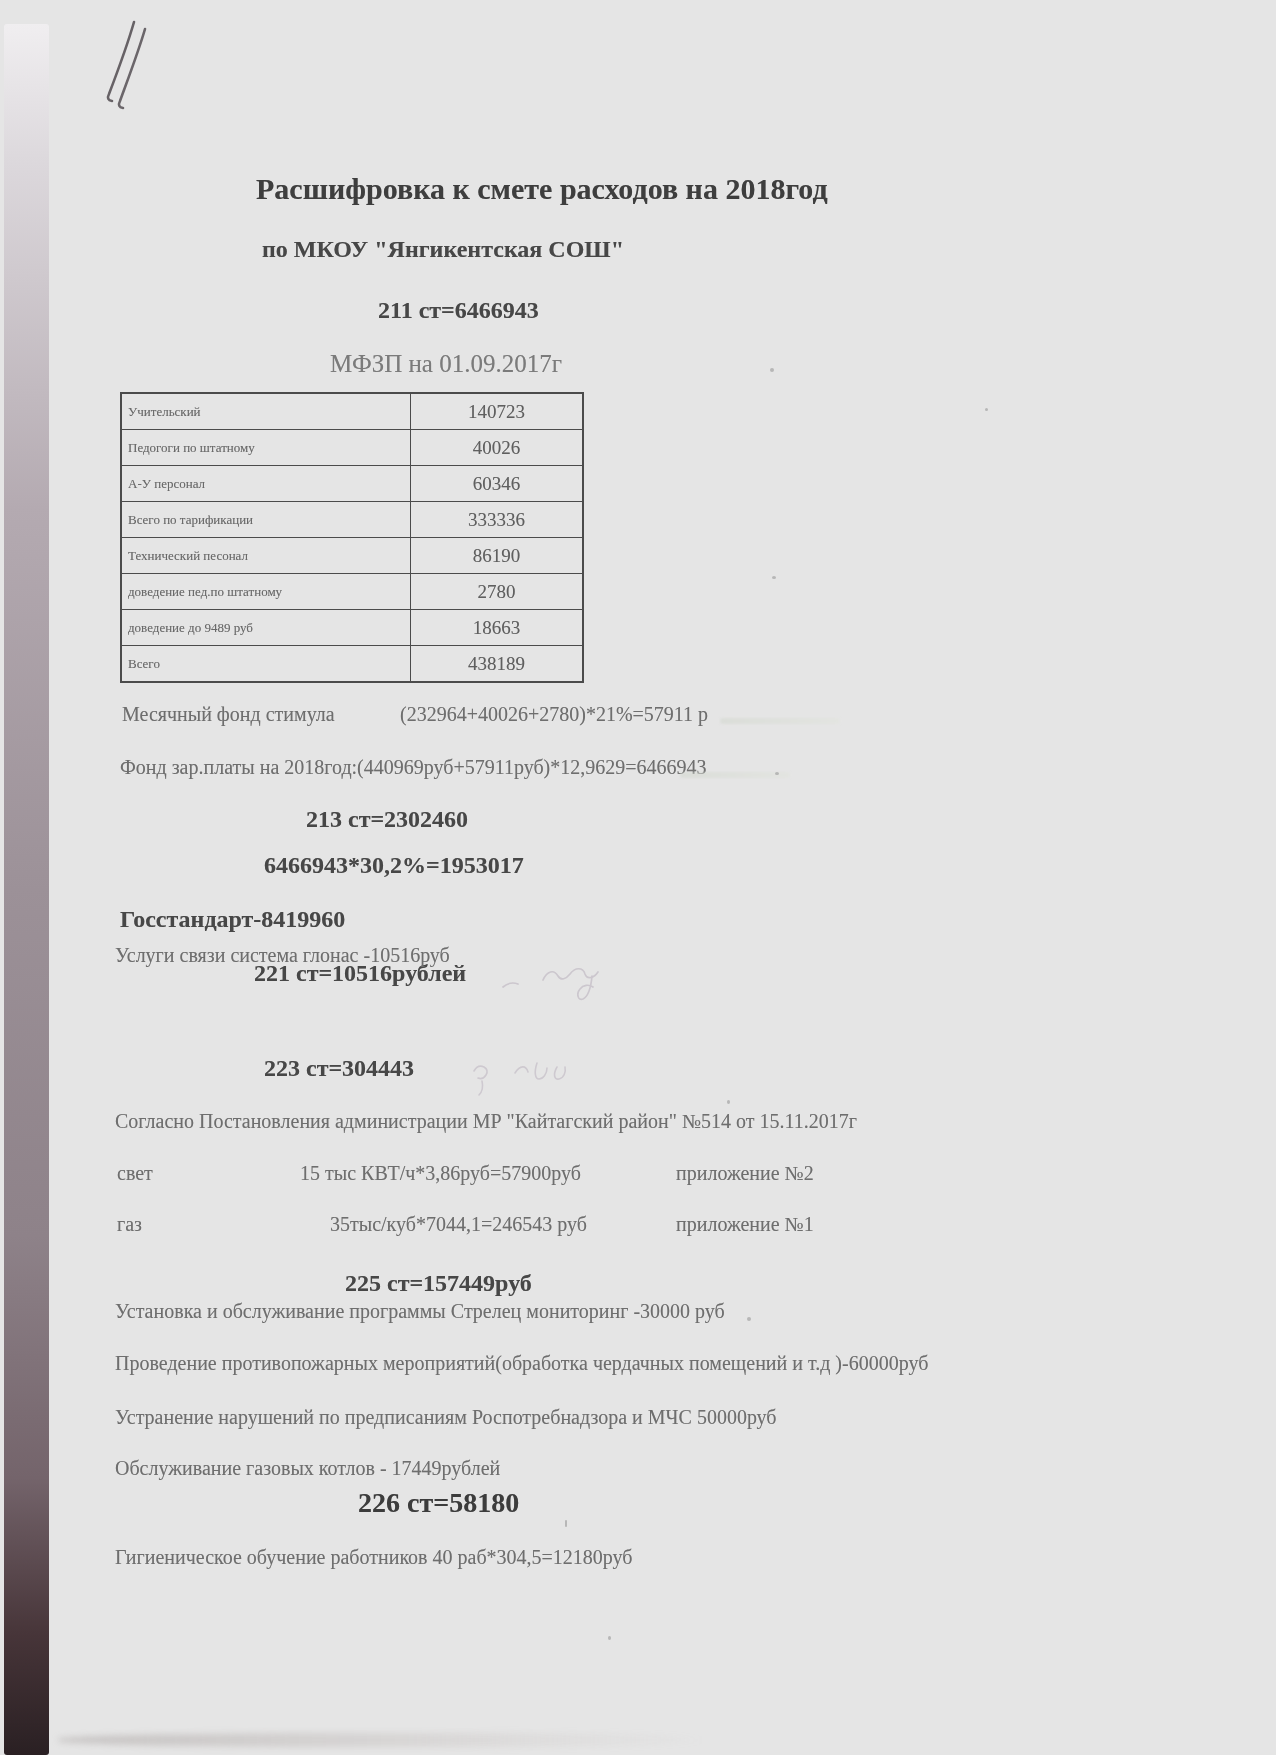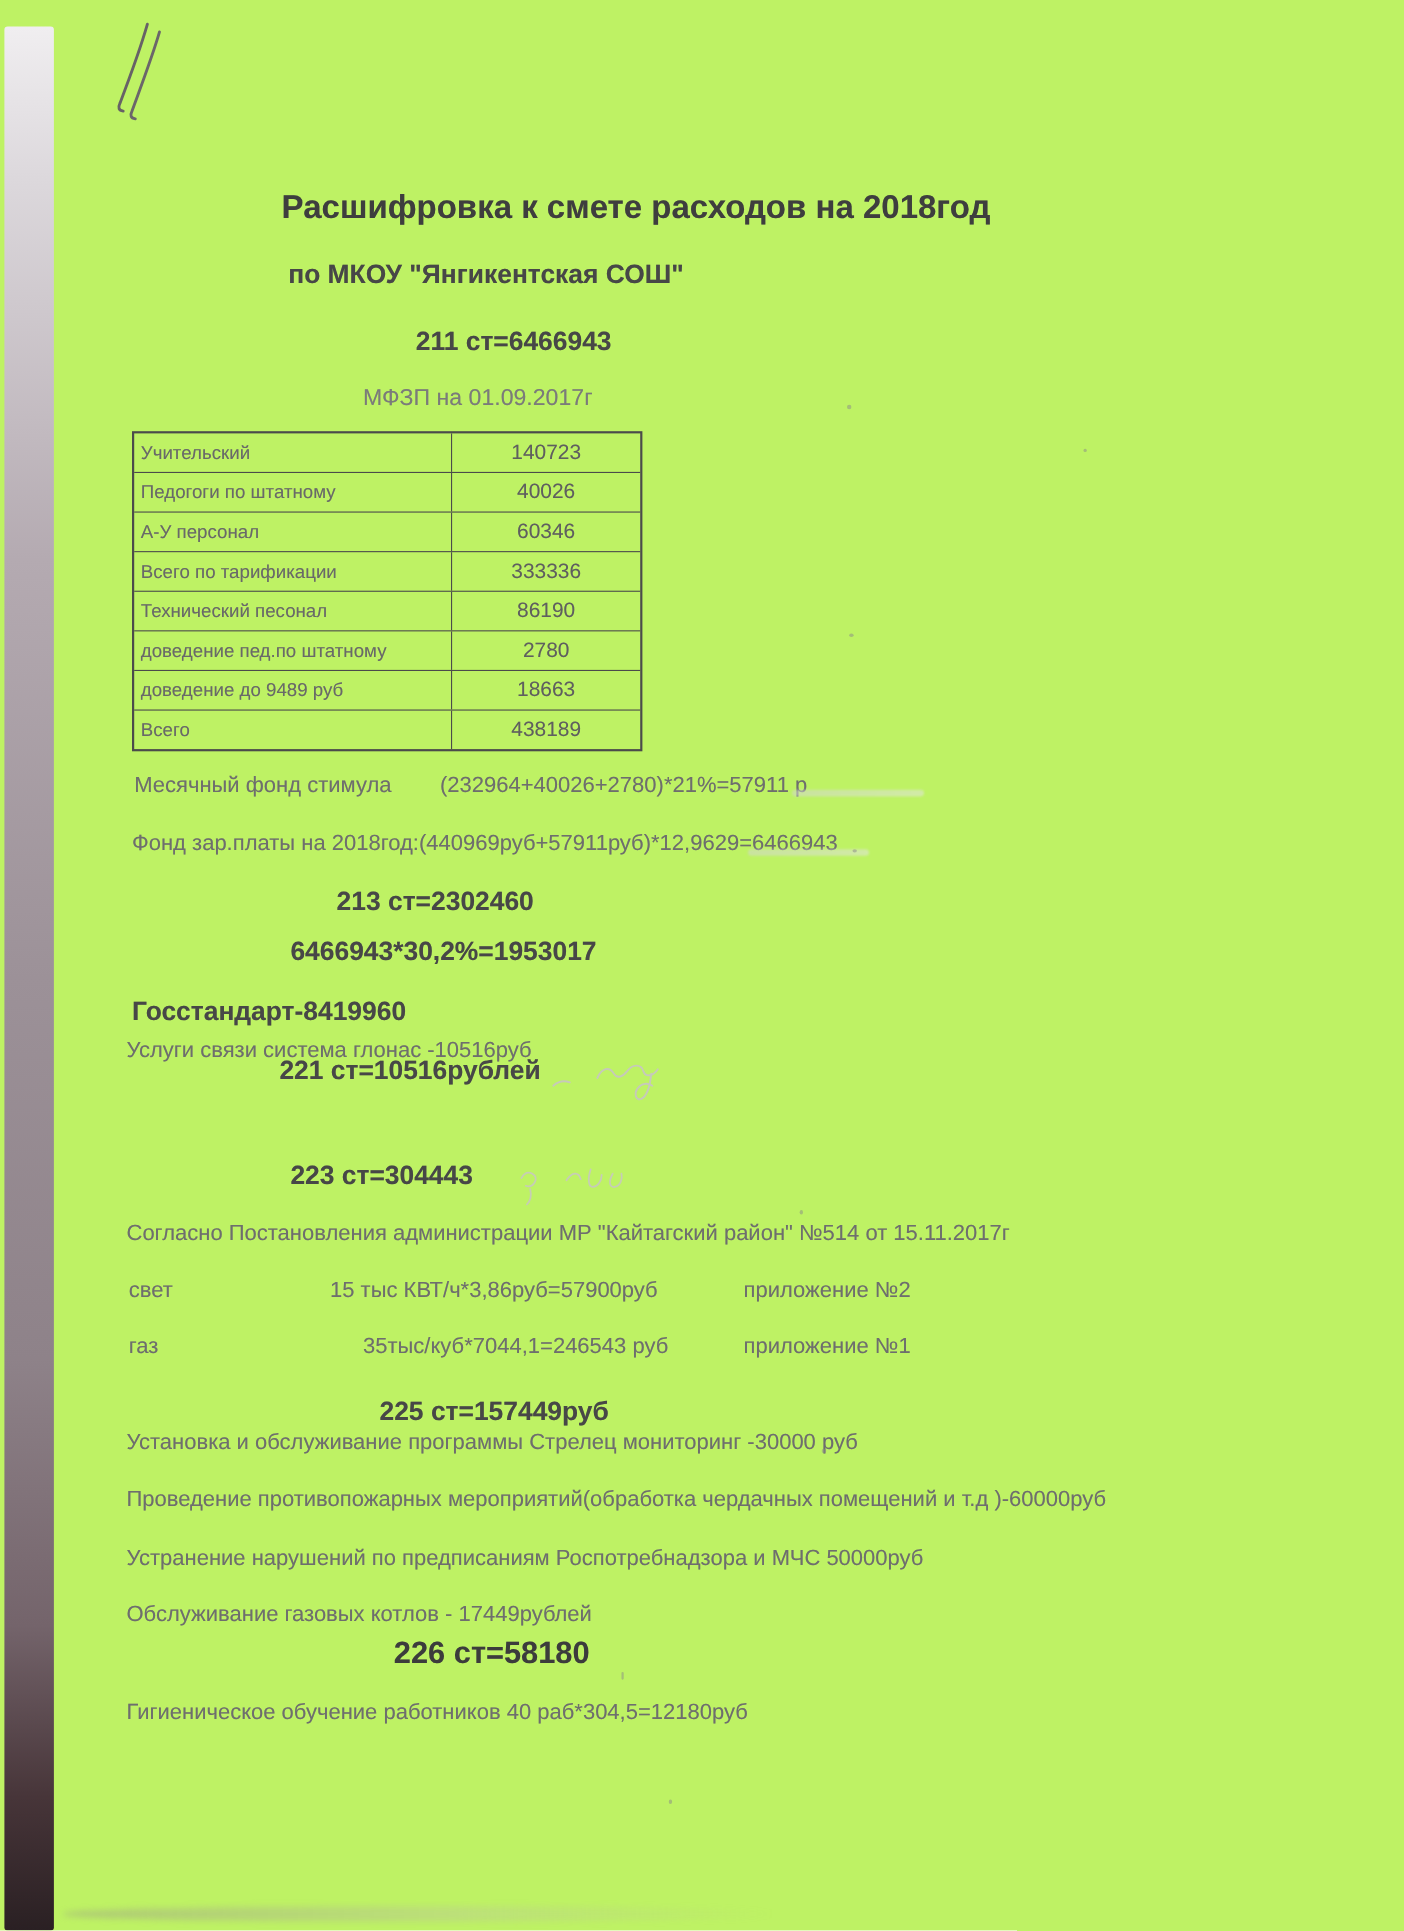--- a/index.html
+++ b/index.html
@@ -1,21 +1,21 @@
 <!DOCTYPE html>
 <html><head>
 <meta charset="utf-8">
 <style>
   html,body{margin:0;padding:0;background:#ffffff;}
   .scan-page{
     position:relative;
     width:1276px;height:1755px;
-    background:#bef264;
+    background:#e5e5e5;
     overflow:hidden;
-    font-family:Liberation Sans, sans-serif;
+    font-family:Liberation Serif, serif;
   }
   
   .edge-band{
     position:absolute;left:4px;top:24px;width:45px;height:1731px;
     background:linear-gradient(to bottom,
       #f0eef0 0%,
       #dcd8dc 8%,
       #b4aab1 28%,
       #9c9198 50%,
       #8e8289 70%,
@@ -30,32 +30,32 @@
     background:linear-gradient(to right, rgba(150,142,140,.38), rgba(185,178,176,.28) 55%, rgba(200,195,192,0) 100%);
     border-radius:45%;
     filter:blur(3px);
   }
   .ln{position:absolute;color:#6e6e6e;font-size:20px;white-space:nowrap;
       text-shadow:0 0 .6px rgba(110,110,110,.35);}
   .hd{position:absolute;color:#474747;font-size:24px;font-weight:bold;white-space:nowrap;
       text-shadow:0 0 .6px rgba(70,70,70,.4);}
   .title{font-size:30px;color:#3e3e3e;}
   .big{font-size:28px;color:#3c3c3c;}
-  .mfzp{color:#7b7b7b;font-size:21px;}
+  .mfzp{color:#7b7b7b;font-size:25px;}
   
   .sal-table{
     position:absolute;left:120px;top:392px;width:460px;
     border:2px solid #4b4b4b;
     background:transparent;
   }
   .t-row{display:flex;height:35px;border-bottom:1.4px solid #4b4b4b;}
   .t-row:last-child{border-bottom:none;}
   .t-label{
     width:282px;border-right:1.4px solid #4b4b4b;
-    font-size:17px;color:#696969;display:flex;align-items:center;
+    font-size:13px;color:#696969;display:flex;align-items:center;
     padding-left:6px;white-space:nowrap;overflow:hidden;
     text-shadow:0 0 .5px rgba(100,100,100,.35);
   }
   .t-value{
     flex:1;font-size:19px;color:#5f5f5f;display:flex;align-items:center;justify-content:center;
     text-shadow:0 0 .5px rgba(100,100,100,.35);
   }
   .speck{position:absolute;background:#8a8a8a;border-radius:50%;opacity:.5;}
   .hl-smudge{position:absolute;height:6px;border-radius:3px;opacity:.55;
     background:linear-gradient(to right,#d3d8cf,#e2e5de);filter:blur(1.2px);}

